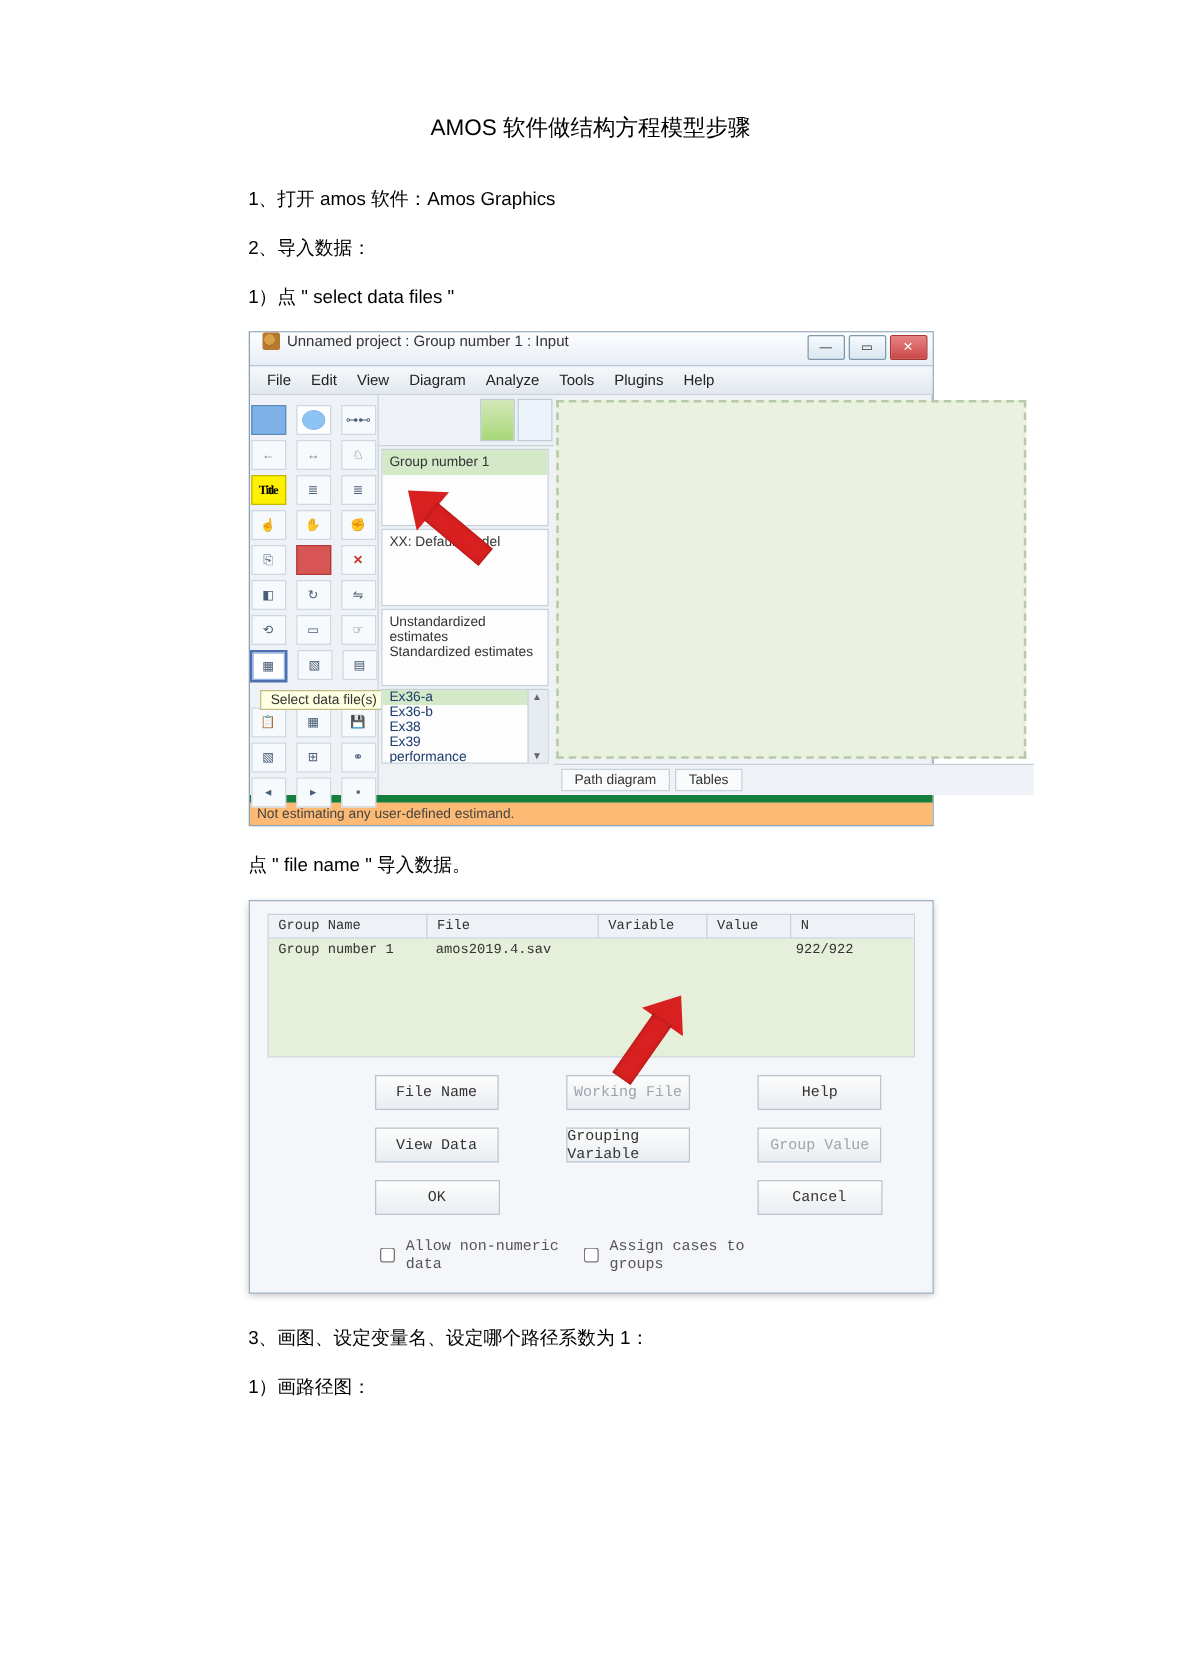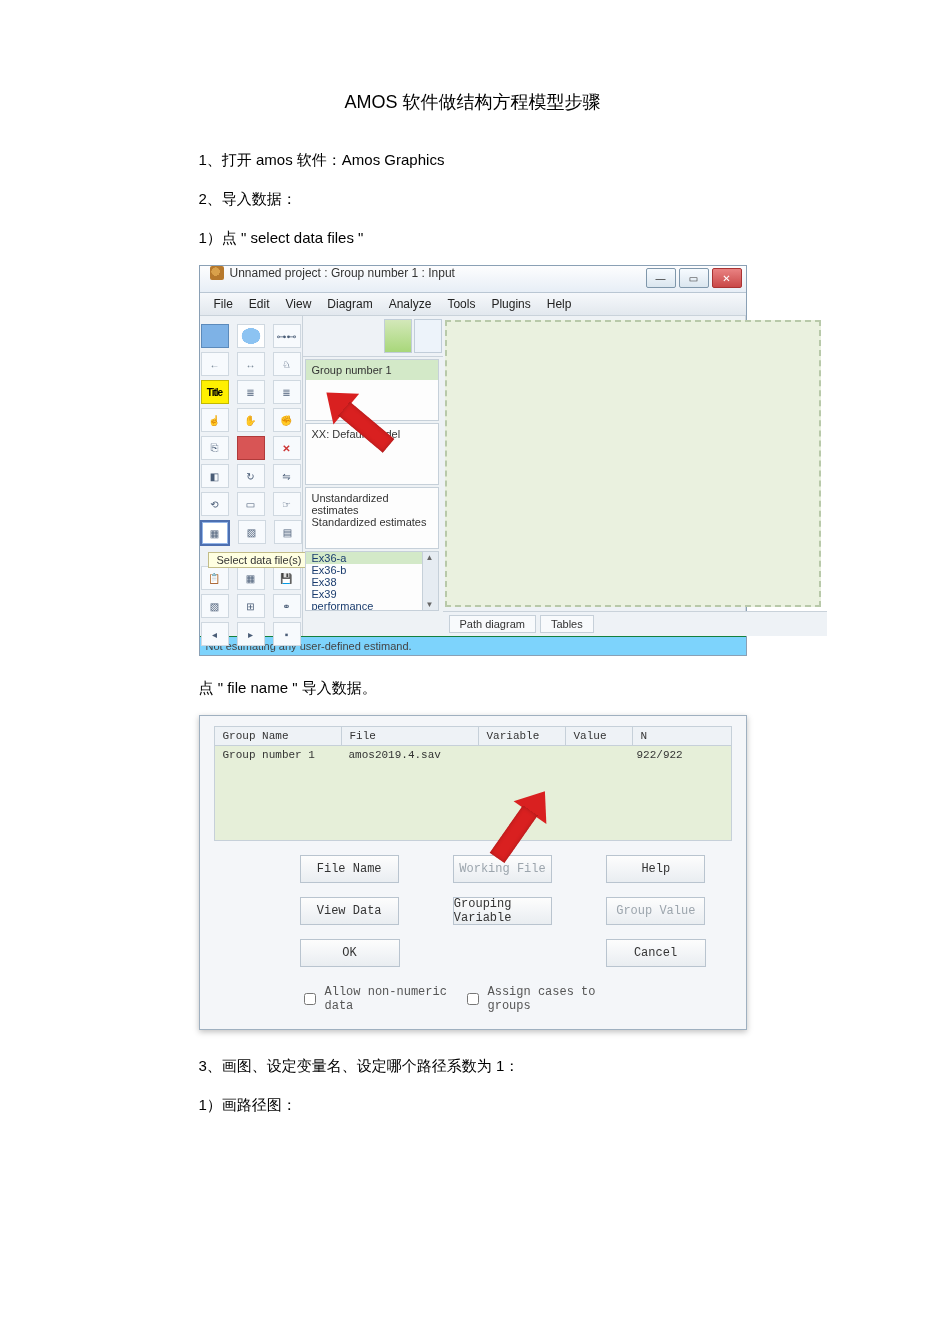--- a/index.html
+++ b/index.html
@@ -20,21 +20,21 @@
 .amos-menubar span{margin:0 8px}
 
 .amos-body{display:flex;height:320px}
 
 
 .tbox{width:104px;background:#eef2f6;border-right:1px solid #c9d2da;display:flex;flex-direction:column;align-items:center;padding:6px 0;position:relative}
 .trow{display:flex;gap:8px;margin:2px 0}
 .tool{width:26px;height:22px;border:1px solid #cfd8e0;background:#f7fafd;display:flex;align-items:center;justify-content:center;font-size:10px;color:#4a5d77}
 .t-rect{background:#7eb2e6;border-color:#5b8abb}
 .t-el{background:radial-gradient(ellipse at center,#8cc3f2 50%,#fff 52%);border:1px solid #cfd8e0}
-.t-title{background:#fff000;border:1px solid #c2b800;letter-spacing:-1px;color:#000;font-weight:bold;font-family:Liberation Sans, sans-serif}
+.t-title{background:#fff000;border:1px solid #c2b800;letter-spacing:-1px;color:#000;font-weight:bold;font-family:Liberation Serif, serif}
 .t-del{color:#c33;font-weight:bold}
 .t-red{background:#d85555;border-color:#b03a3a}
 .t-hi{background:#fff;border:2px solid #4d6fb0;box-shadow:inset 0 0 0 1px #93b5e8}
 .arrow-tool{color:#6a7c8d;font-weight:bold}
 .tools-lbl{position:absolute;top:236px;left:8px;background:#ffffe1;border:1px solid #c2bc88;font-size:11px;padding:1px 8px;color:#333;white-space:nowrap}
 
 
 .center{flex:1;display:flex;flex-direction:column}
 .ribbon{height:40px;background:#eef2f6;border-bottom:1px solid #c9d2da;display:flex;align-items:center;padding-left:80px}
 .ribbtn{width:26px;height:32px;border:1px solid #c1cdd9;background:#edf3fa;margin:0 1px}
@@ -46,21 +46,21 @@
 .filebox .item{font-size:11px;color:#1a3c6e;padding:0 6px}
 .filebox .sel{background:#d3e9c8}
 .filebox .scroll{position:absolute;right:0;top:0;bottom:0;width:15px;background:#e6ecf2;border-left:1px solid #c6d0d9}
 .filebox .scroll::before{content:"▲";position:absolute;top:1px;left:3px;font-size:8px;color:#666}
 .filebox .scroll::after{content:"▼";position:absolute;bottom:1px;left:3px;font-size:8px;color:#666}
 
 .canvas{width:372px;border:2px dashed #b8c9a9;background:#eaf1df;margin:4px 6px 4px 2px}
 .canvas-pane{display:flex;flex-direction:column}
 .bot-tabs{height:24px;background:#eef2f6;display:flex;align-items:center;padding:0 4px;border-top:1px solid #c9d2da}
 .bot-tab{border:1px solid #c6d0d9;font-size:11px;color:#333;padding:2px 10px;margin:0 2px;background:#f8fafc}
-.status{height:18px;border-top:1px solid #15803d;font-size:11px;color:#444;display:flex;align-items:center;padding:0 6px;background:#7dd3fc}
+.status{height:18px;border-top:6px solid #15803d;font-size:11px;color:#444;display:flex;align-items:center;padding:0 6px;background:#fdba74}
 .arrow1{position:absolute;left:136px;top:132px;width:64px;height:64px;transform:rotate(40deg);z-index:5}
 .arrow-shape{width:58px;height:18px;background:#d92020;position:absolute;top:22px;left:0;box-shadow:inset 0 0 4px rgba(0,0,0,.25)}
 .arrow-head{width:0;height:0;border-top:20px solid transparent;border-bottom:20px solid transparent;border-right:26px solid #d92020;position:absolute;left:-24px;top:10px}
 .amos-rel{position:relative}
 
 
 .dlg{border:1px solid #9fb0c0;background:#f4f6f9;margin:14px 0 22px 0;box-shadow:0 2px 6px rgba(0,0,0,.25);position:relative}
 .dlg-title{height:24px;background:linear-gradient(#fdfdfe,#e1e8f0);border-bottom:1px solid #b9c6d3;font-size:12px;color:#333;display:flex;align-items:center;padding:0 8px}
 .dlg-tbl{margin:10px 14px 0 14px;border:1px solid #c6d0d9;background:#fff;overflow:hidden}
 .dlg-head{display:flex;background:#eef2f6;border-bottom:1px solid #c6d0d9}

